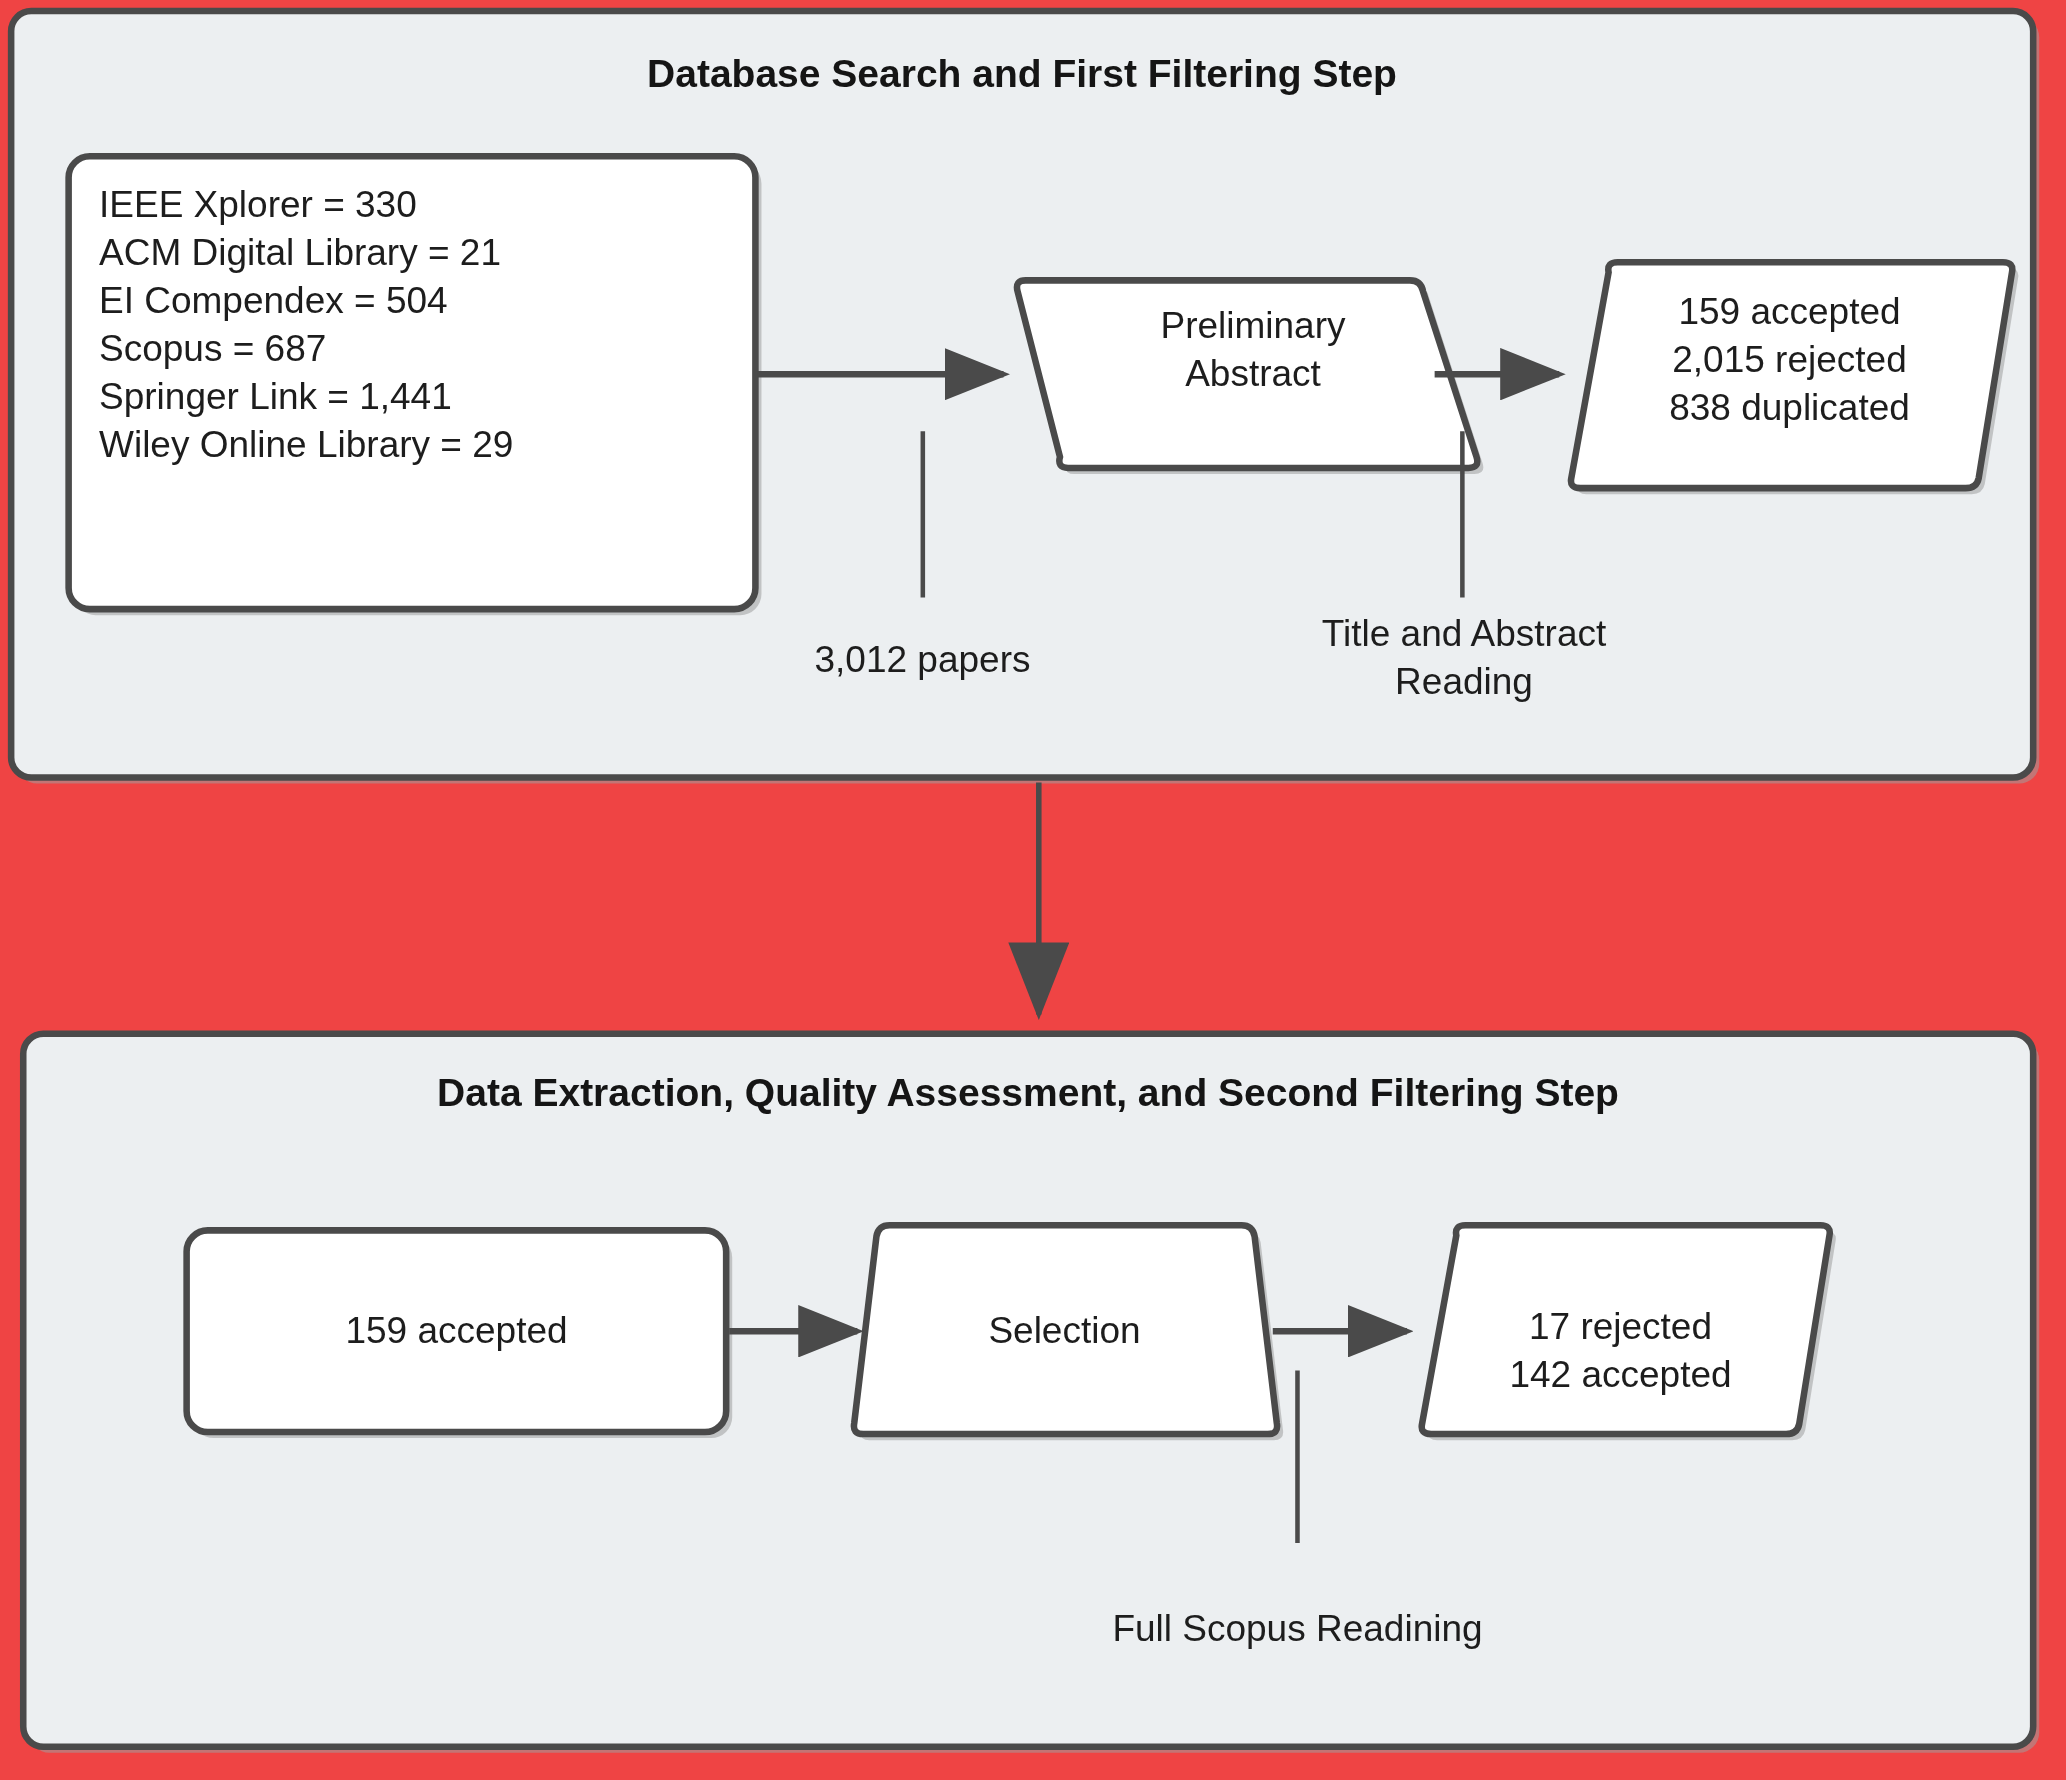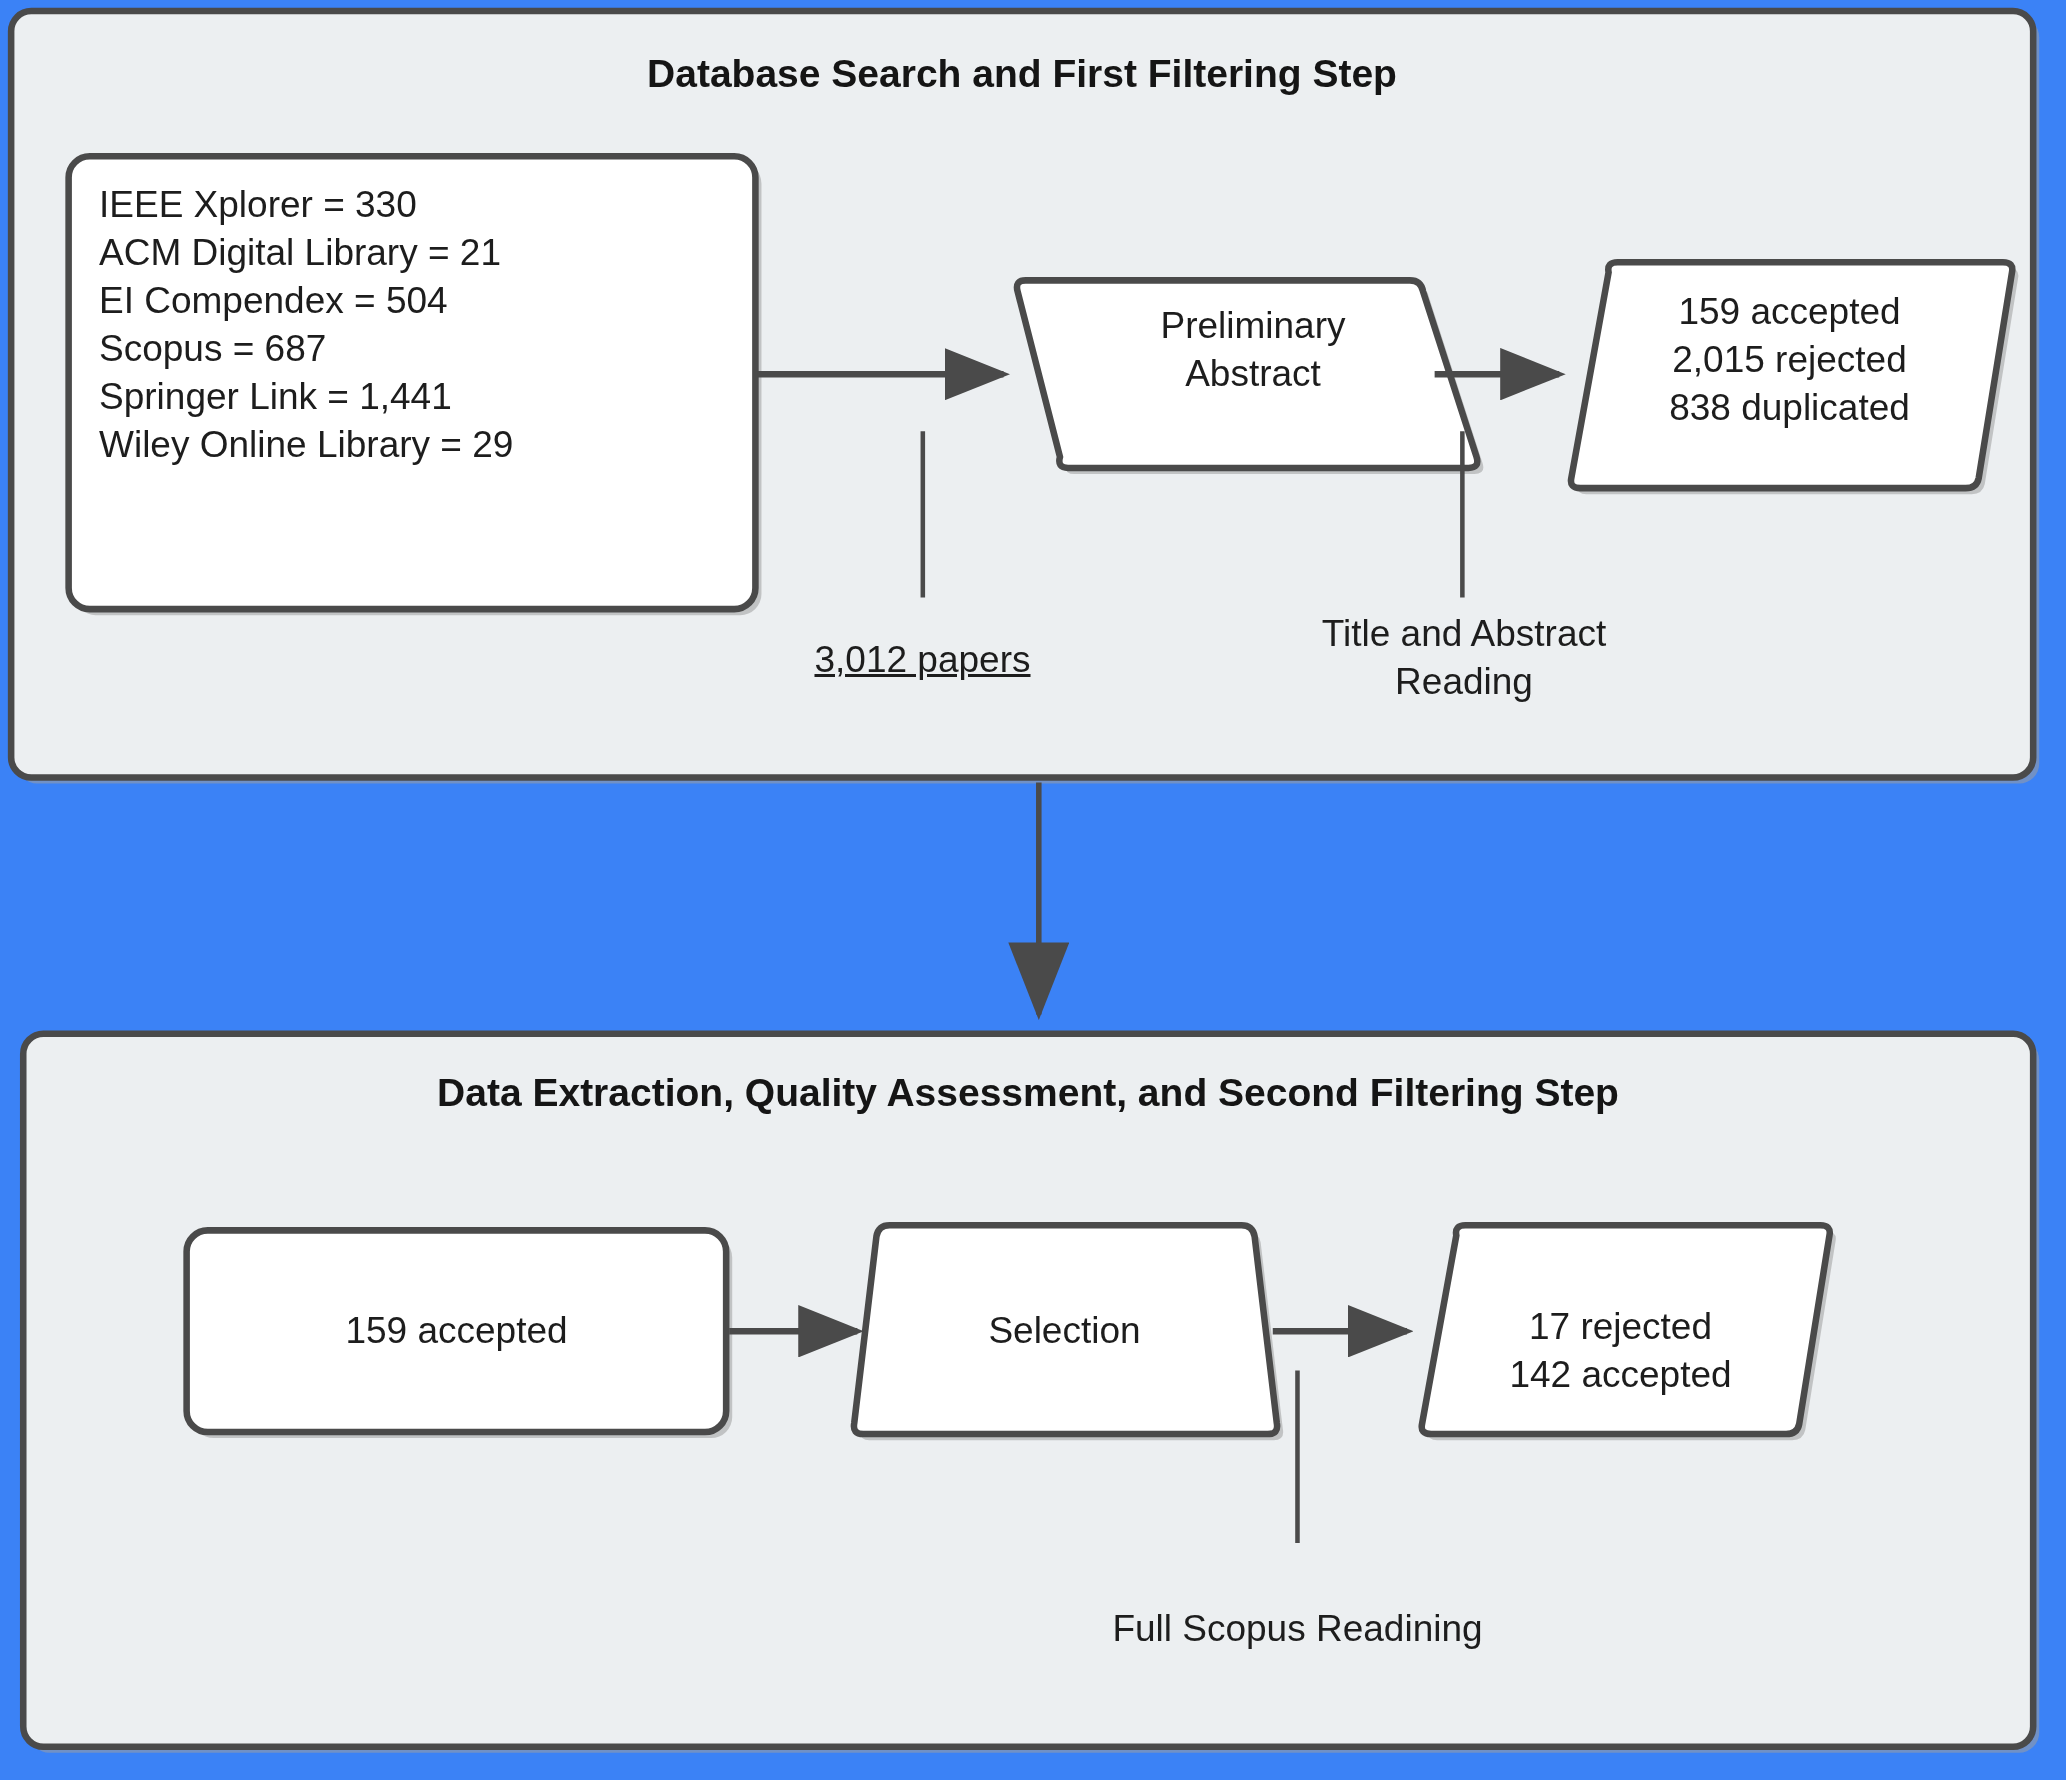--- a/index.html
+++ b/index.html
@@ -7,21 +7,21 @@
     padding: 0;
     background: #ffffff;
   }
   body {
     font-family: "Liberation Sans", sans-serif;
   }
   #stage {
     position: relative;
     width: 2066px;
     height: 1780px;
-    background: #3b82f6;
+    background: #ef4444;
     overflow: hidden;
   }
   .svg-layer {
     position: absolute;
     top: 0;
     left: 0;
     width: 2066px;
     height: 1780px;
   }
   
@@ -143,21 +143,21 @@
 Springer Link = 1,441
 Wiley Online Library = 29</div>
 
   <div class="txt node-text" style="left:1069px; top:302px; width:368px;">Preliminary
 Abstract</div>
 
   <div class="txt node-text" style="left:1585px; top:288px; width:409px;">159 accepted
 2,015 rejected
 838 duplicated</div>
 
-  <div class="txt annot-text" style="left:731px; top:636px; width:383px;text-decoration:underline;">3,012 papers</div>
+  <div class="txt annot-text" style="left:731px; top:636px; width:383px;">3,012 papers</div>
 
   <div class="txt annot-text" style="left:1252px; top:610px; width:424px;">Title and Abstract
 Reading</div>
 
   <div class="txt group-title" style="left:23px; top:1068px; width:2010px;">Data Extraction, Quality Assessment, and Second Filtering Step</div>
 
   <div class="txt node-text" style="left:201px; top:1307px; width:511px;">159 accepted</div>
 
   <div class="txt node-text" style="left:888px; top:1307px; width:353px;">Selection</div>
 

